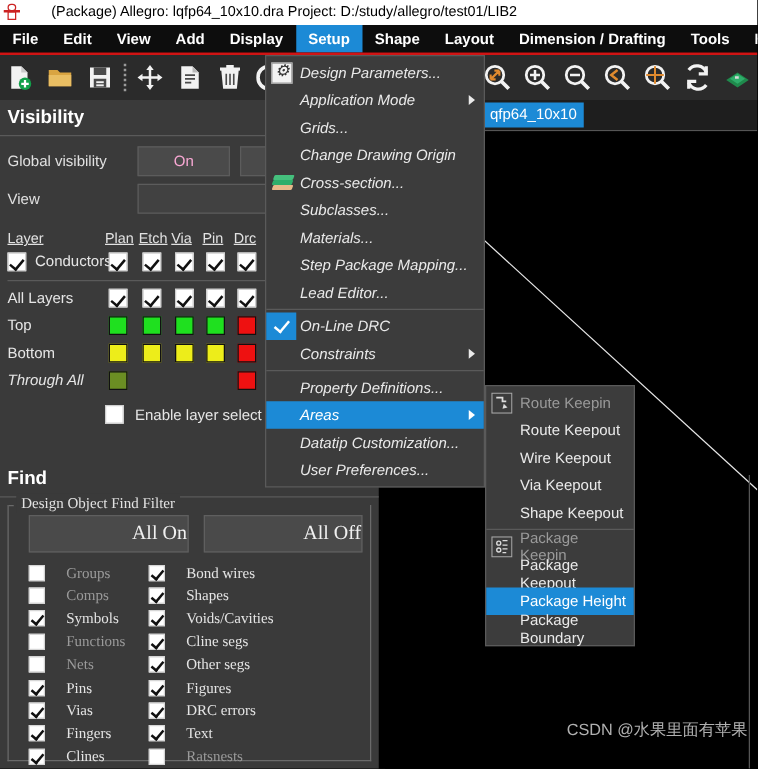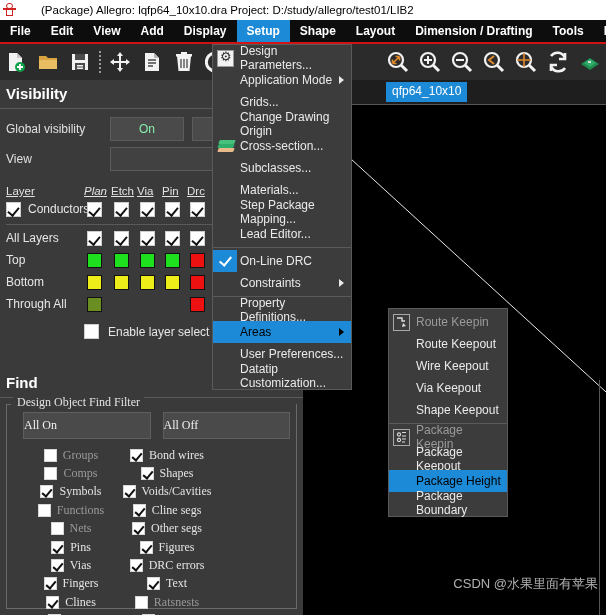--- a/index.html
+++ b/index.html
@@ -55,21 +55,21 @@
 
   #visibility-panel { left: 0; top: 80px; width: 303px; height: 288px; background:#3a3a3a; }
   .panel-title { color:#fff; font-size:15px; font-weight:bold; padding:5px 6px 6px 6px; }
   .panel-title-bar { display:flex; align-items:center; justify-content:space-between; }
   .panel-sep { height:1px; background:#5a5a5a; }
 
   .vis-body { padding: 8px 6px 0 6px; color:#e6e6e6; font-size:12px; }
   .row { display:flex; align-items:center; margin-bottom:6px; }
   .lbl { width:104px; color:#e0e0e0; font-size:12px; }
   .btn-flat {
-    background:#4a4a4a; border:1px solid #5c5c5c; color:#86efac;
+    background:#4a4a4a; border:1px solid #5c5c5c; color:#f9a8d4;
     font-size:12px; text-align:center; padding:4px 0;
   }
   .combo { background:#414141; border:1px solid #5c5c5c; height:24px; }
 
   .grid-head { display:flex; align-items:flex-end; margin: 10px 0 2px 0; }
   .grid-head .h {
     font-size:11.5px; color:#e2e2e2; text-decoration:underline;
     text-align:center;
   }
   .cb {
@@ -91,51 +91,52 @@
   .fieldset {
     margin:6px 6px 0 6px; border:1px solid #6a6a6a; border-top:none;
     position:relative; padding:8px 6px 6px 16px; height:205px;font-family:Liberation Serif, serif;
   }
   .fs-legend {
     position:absolute; top:-9px; left:6px; background:#3a3a3a; padding:0 4px;
     color:#e2e2e2; font-size:12px;
   }
   .fs-topline-l { position:absolute; top:0; left:0; width:4px; height:1px; background:#6a6a6a;}
   .allbtns { display:flex; gap:12px; margin-bottom:7px; }
-  .allbtn { flex:1 1 0; background:#4a4a4a; border:1px solid #5f5f5f; color:#f0f0f0; font-size:12px; padding:5px 0; text-align:left; }
+  .allbtn { flex:1 1 0; background:#4a4a4a; border:1px solid #5f5f5f; color:#f0f0f0; font-size:16px; padding:5px 0; text-align:right; }
   .filtcols { display:flex; }
   .filtcol { width:96px; }
-  .filtrow { display:flex; align-items:center; height:18.4px; gap:6px;justify-content:center; }
+  .filtrow { display:flex; align-items:center; height:18.4px; gap:17px; }
   .filtlbl { font-size:12px; color:#e4e4e4; }
   .filtlbl.dim { color:#9a9a9a; }
   .cbs { width:13px; height:13px; background:#fff; border:1px solid #d6d6d6; position:relative; flex:0 0 auto;}
   .cbs.on::after {
     content:""; position:absolute; left:3px; top:1px; width:4px; height:8px;
     border:solid #111; border-width:0 2px 2px 0; transform: rotate(40deg);
   }
 
   
   #canvas-area { position:absolute; left:303px; top:80px; width:303px; height:535px; background:#000; overflow:hidden; }
   .tabstrip { position:absolute; left:303px; top:80px; width:303px; height:24px; background:#1e1e1e; }
   .tab { position:absolute; left:83px; top:2px; height:20px; background:#1c8ad6; color:#fff; font-size:12px; padding:2px 6px; }
   .canvas-inner { position:absolute; left:0; top:24px; width:303px; height:511px; background:#000; border-top:1px solid #555; }
   .divider-v { position:absolute; left:0px; top:0; width:5px; height:535px; background:#3a3a3a; }
   .divider-v2 { position:absolute; left:296px; top:300px; width:1px; height:235px; background:#555; }
 
   .watermark { position:absolute; right:8px; bottom:22px; color:#cfcfcf; font-size:13px; opacity:.85; white-space:nowrap;}
 
   
   #setup-menu {
-    position:absolute; left:212px; top:44px; width:140px;
+    position:absolute; left:212px; top:44px; width:176px;
     background:#3c3c3c; border:1px solid #5a5a5a; z-index:50;
     padding: 2px 0;
+    font-style: italic;
   }
   .mi { display:flex; align-items:center; height:22px; padding-left:27px; padding-right:6px;
         color:#eaeaea; font-size:12px; position:relative; }
-  .mi.sel { background:#1c8ad6; color:#000000; }
+  .mi.sel { background:#1c8ad6; color:#ffffff; }
   .mi.disabled { color:#9a9a9a; }
   .mi .arrow { position:absolute; right:7px; width:0;height:0;
         border-left:5px solid currentColor; border-top:4px solid transparent; border-bottom:4px solid transparent;}
   .mi .ico { position:absolute; left:4px; top:3px; width:17px; height:17px; }
   .mi-sep { height:1px; background:#5a5a5a; margin:2px 0; }
   .checkmark { position:absolute; left:0px; top:0px; width:24px; height:22px; background:#1c8ad6;
         display:flex; align-items:center; justify-content:center; }
   .checkmark::after { content:""; width:5px;height:10px;border:solid #fff;border-width:0 2px 2px 0;transform:rotate(40deg);margin-bottom:2px;}
 
   #areas-submenu {
@@ -308,21 +309,21 @@
         <span class="btn-flat" style="width:74px">On</span>
         <span class="btn-flat" style="width:74px;margin-left:8px">Off</span>
       </div>
       <div class="row">
         <span class="lbl">View</span>
         <span class="combo" style="width:156px"></span>
       </div>
 
       <div class="grid-head" id="grid-head" style="position: relative; height: 16px;">
           <span class="h" style="position: absolute; left: 0px;">Layer</span>
-          <span class="h" style="position: absolute; left: 78px; font-style: italic;">Plan</span>
+          <span class="h" style="position: absolute; left: 78px;">Plan</span>
           <span class="h" style="position: absolute; left: 105px; text-align: right;">Etch</span>
           <span class="h" style="position: absolute; left: 131px;">Via</span>
           <span class="h" style="position: absolute; left: 156px;">Pin</span>
           <span class="h" style="position: absolute; left: 181px;">Drc</span>
           <span class="h" style="position: absolute; left: 206px;">A</span>
         </div>
       <div id="layer-rows">
           <div class="lyr-row" style="position: relative;">
             <span class="cb on" style="position: absolute; left: 0px; top: 3px;"></span>
             <span class="lyr-name" style="position: absolute; left: 22px; top: 3px;">Conductors</span>
@@ -355,21 +356,21 @@
           <div class="lyr-row" style="position: relative;">
             <span class="lyr-name" style="position: absolute; left: 0px; top: 3px;">Bottom</span>
             <span class="swatch" style="position: absolute; left: 81px; top: 3px; background: rgb(237, 237, 26);"></span>
             <span class="swatch" style="position: absolute; left: 108px; top: 3px; background: rgb(237, 237, 26);"></span>
             <span class="swatch" style="position: absolute; left: 134px; top: 3px; background: rgb(237, 237, 26);"></span>
             <span class="swatch" style="position: absolute; left: 159px; top: 3px; background: rgb(237, 237, 26);"></span>
             <span class="swatch" style="position: absolute; left: 184px; top: 3px; background: rgb(238, 17, 17);"></span>
             <span class="swatch" style="position: absolute; left: 209px; top: 3px; background: rgb(238, 17, 17);"></span>
           </div>
           <div class="lyr-row" style="position: relative;">
-            <span class="lyr-name" style="position: absolute; left: 0px; top: 3px;">Through All</span>
+            <span class="lyr-name" style="position: absolute; left: 0px; top: 3px; font-style: italic;">Through All</span>
             <span class="swatch" style="position: absolute; left: 81px; top: 3px; background: rgb(107, 142, 35);"></span>
             <span class="swatch" style="position: absolute; left: 184px; top: 3px; background: rgb(238, 17, 17);"></span>
             <span class="swatch" style="position: absolute; left: 209px; top: 3px; background: rgb(238, 17, 17);"></span>
           </div>
         </div>
 
       <div style="display:flex;align-items:center;gap:9px;margin-top:8px;padding-left:78px;">
         <span class="cb"></span>
         <span style="font-size:12px;color:#e6e6e6">Enable layer select mo</span>
       </div>
@@ -529,24 +530,24 @@
       </div>
       <div class="mi-sep"></div>
       <div class="mi">
         <span>Property Definitions...</span>
       </div>
       <div class="mi sel">
         <span>Areas</span>
         <span class="arrow"></span>
       </div>
       <div class="mi">
+        <span>Datatip Customization...</span>
+      </div>
+      <div class="mi">
         <span>User Preferences...</span>
-      </div>
-      <div class="mi">
-        <span>Datatip Customization...</span>
       </div>
     </div>
 
   <div id="areas-submenu">
       <div class="mi disabled">
         <span class="ico"><svg width="17" height="17" viewBox="0 0 17 17">
             <rect x="0.5" y="0.5" width="16" height="16" fill="#3c3c3c" stroke="#a8a8a8"></rect>
             <path d="M4 4h5v3h3" stroke="#dcdcdc" stroke-width="1.4" fill="none"></path>
             <path d="M10 9l3 3-4 1z" fill="#dcdcdc"></path>
           </svg></span>

